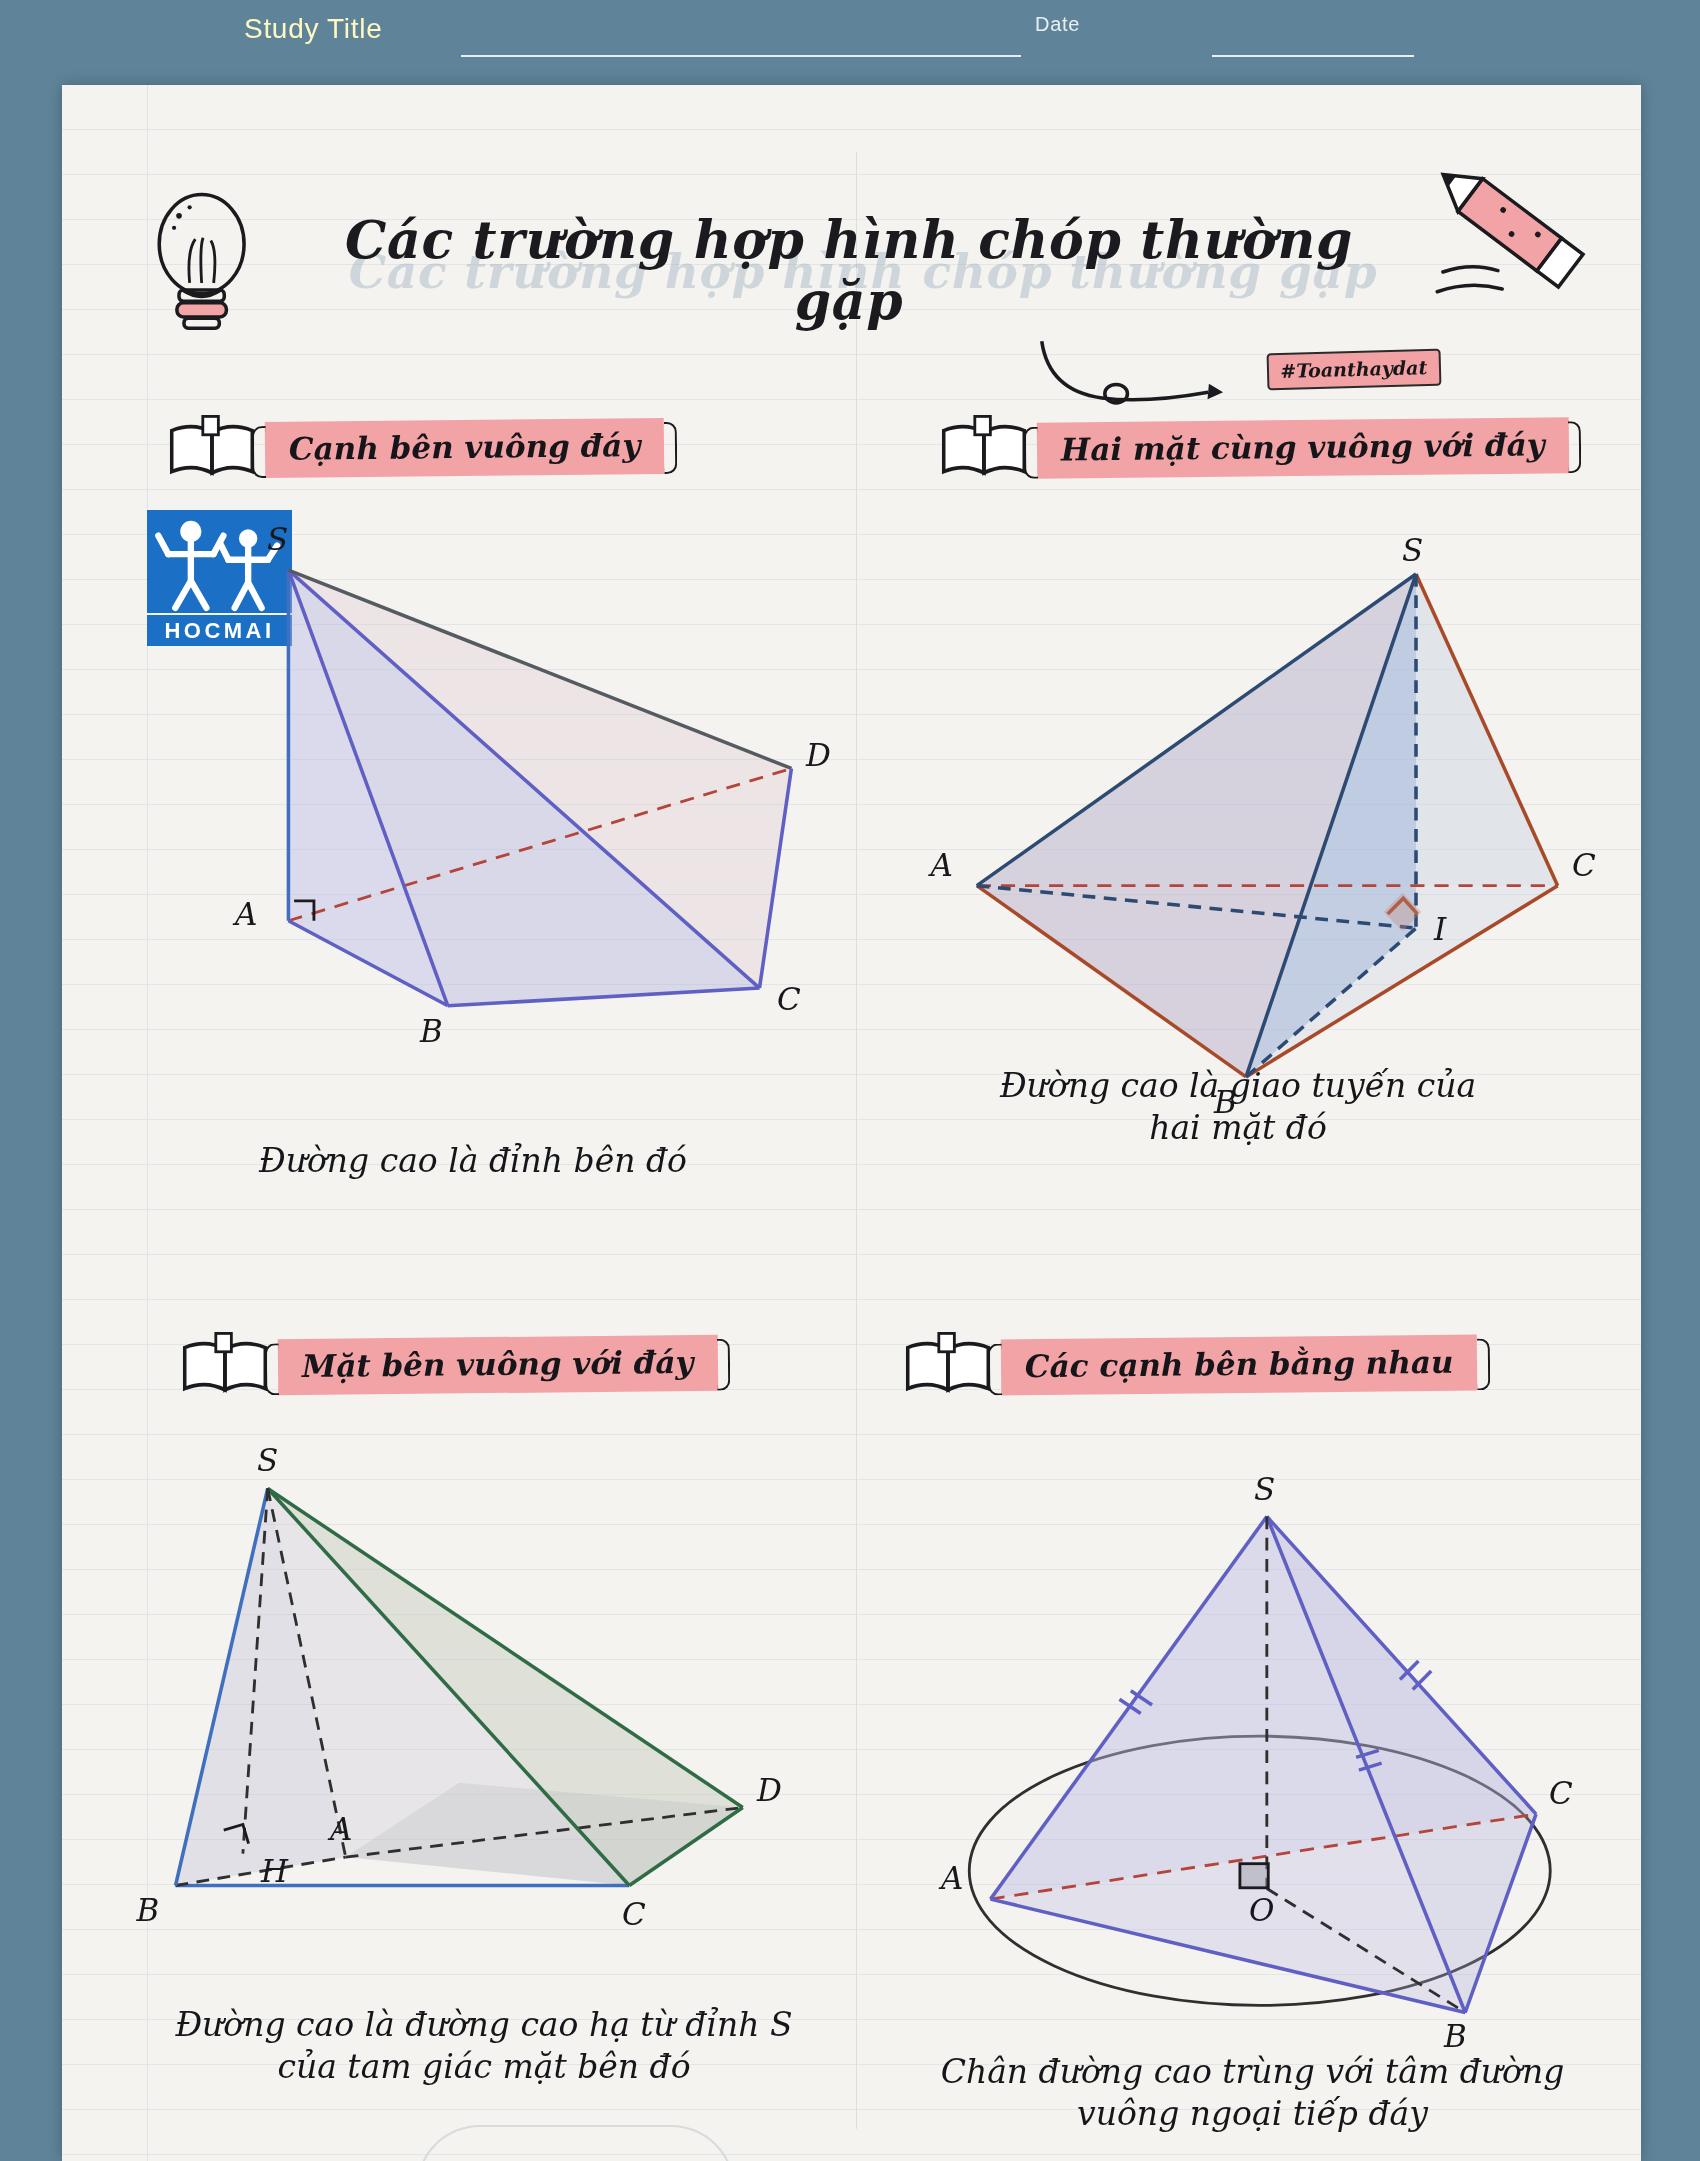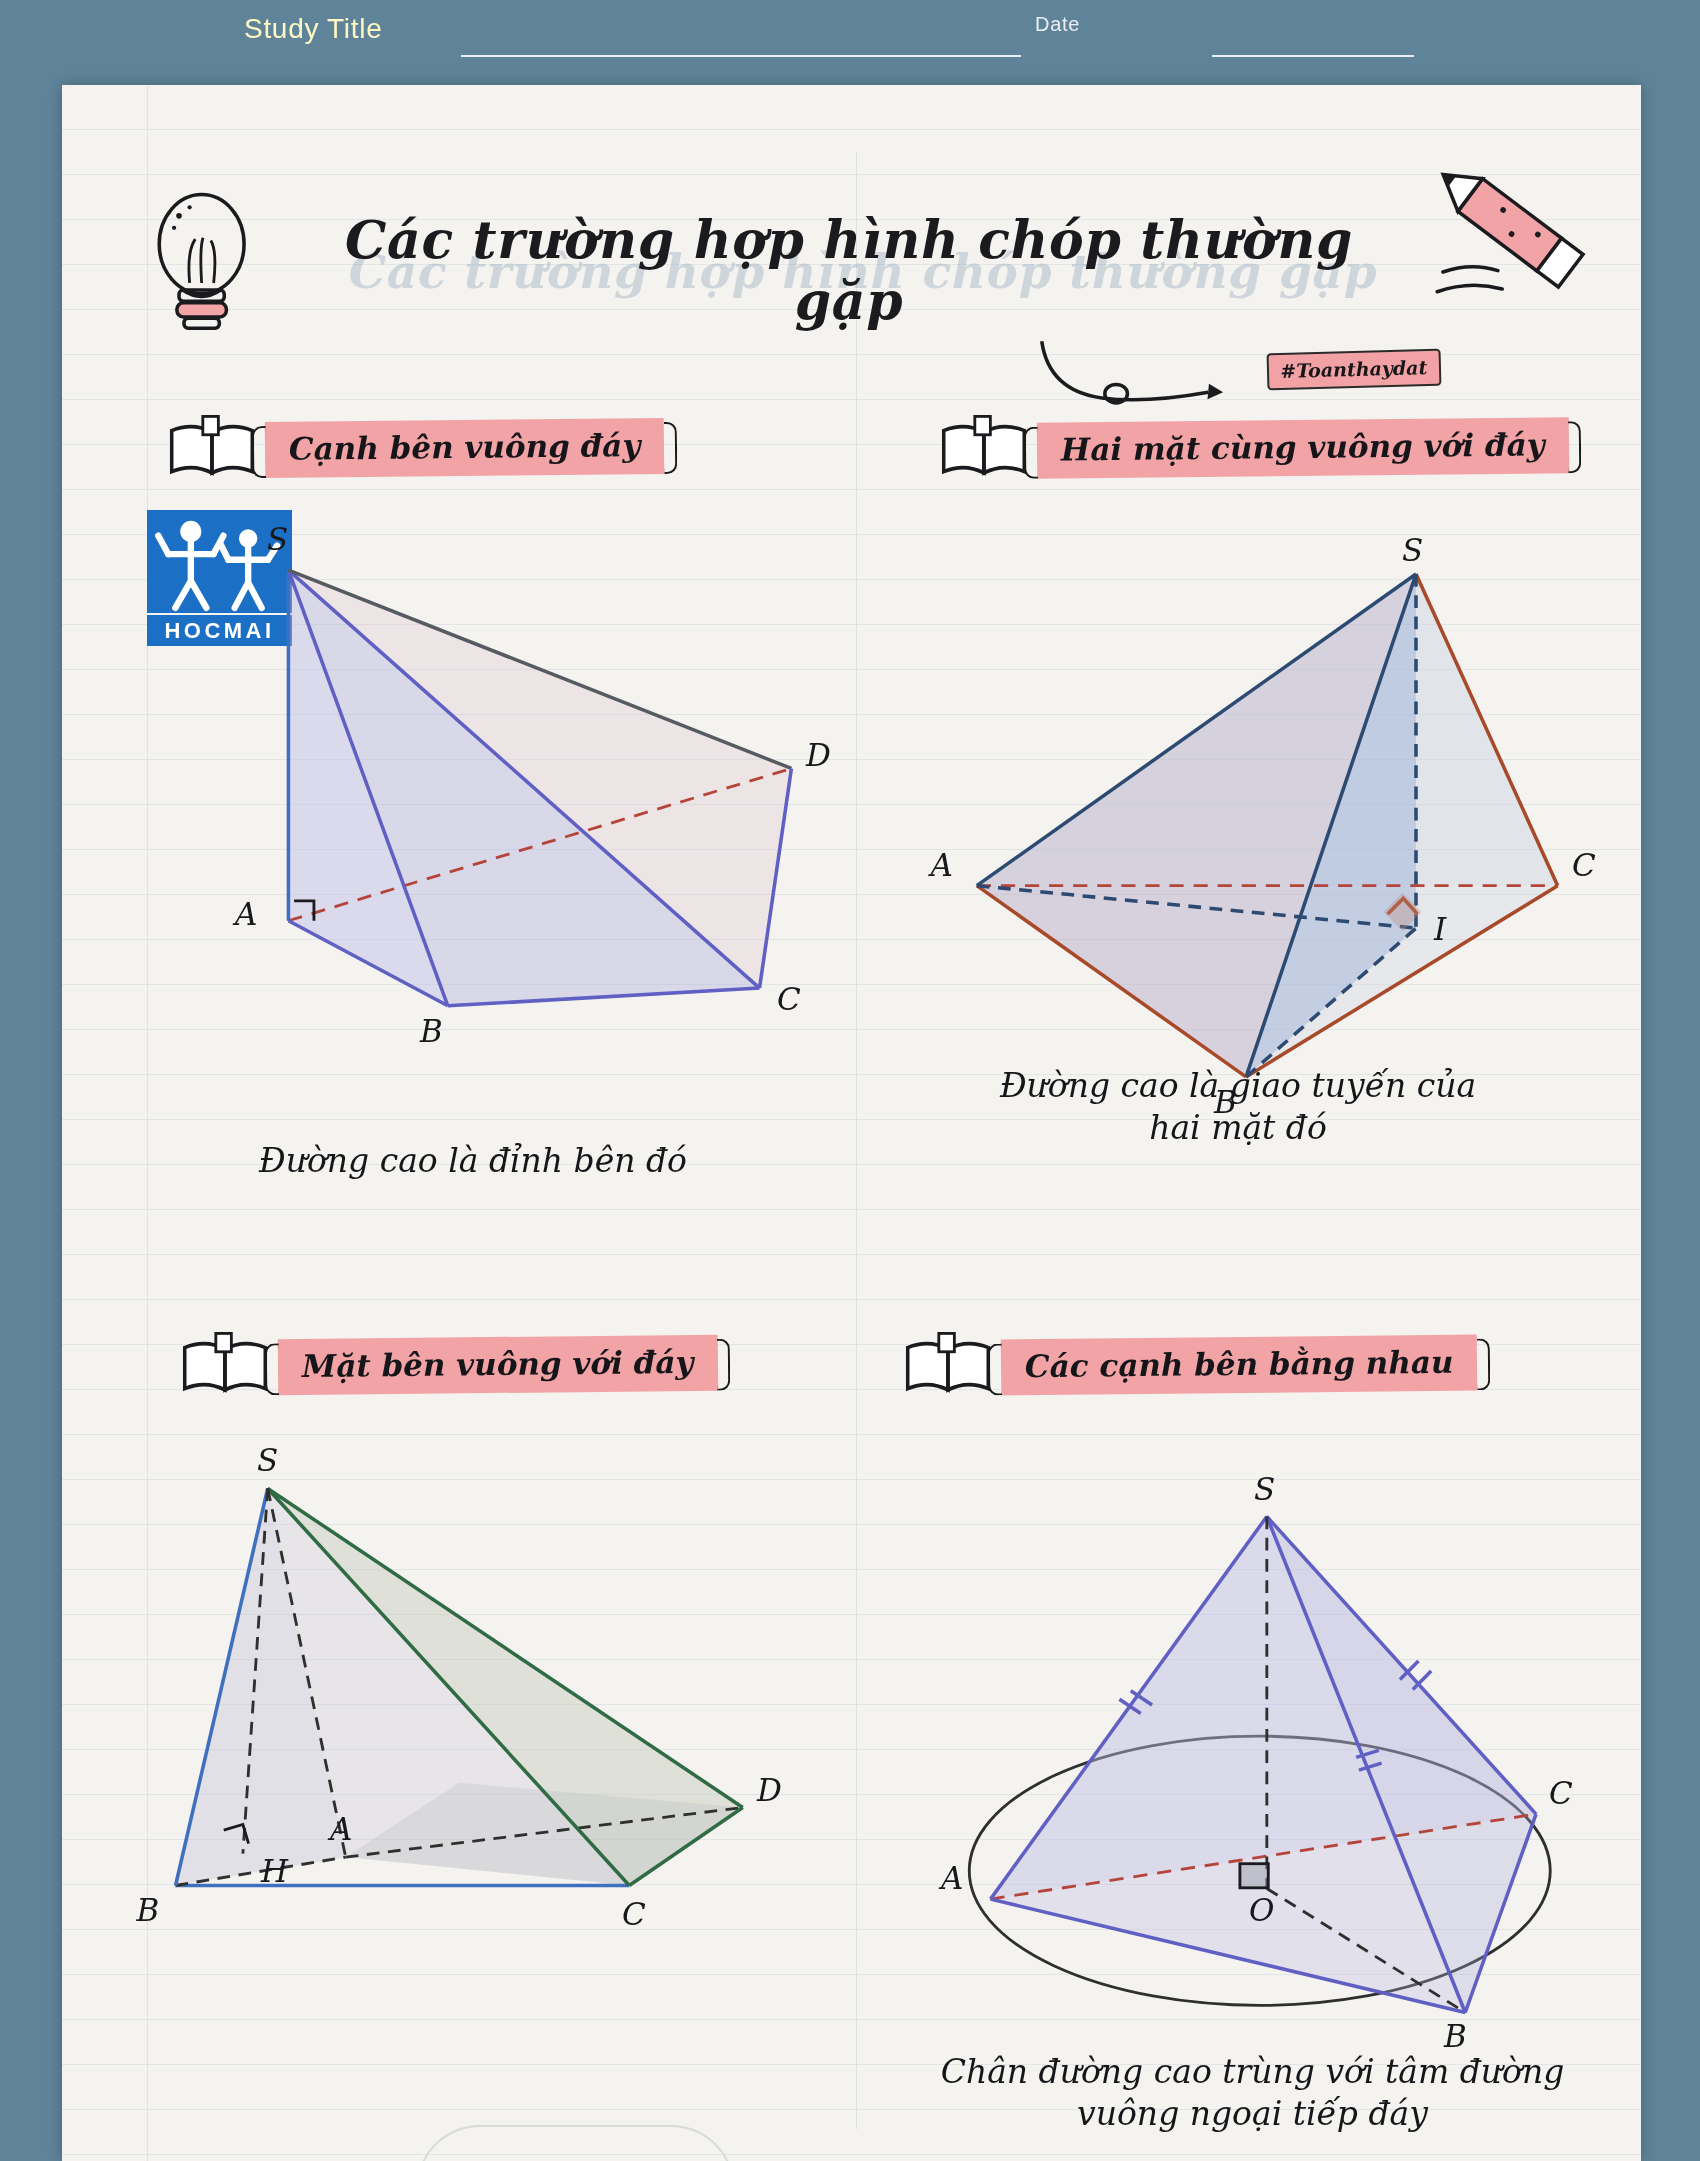--- a/index.html
+++ b/index.html
@@ -374,20 +374,24 @@
         <polyline points="128,522 155,514 163,541" fill="none" stroke="#1b1b1f" stroke-width="4"></polyline>
       </svg>
       <span class="lbl" style="left:124px; top:-17.7px;">S</span>
       <span class="lbl" style="left:197px; top:351px;">A</span>
       <span class="lbl" style="left:3.5px; top:432px;">B</span>
       <span class="lbl" style="left:489px; top:436px;">C</span>
       <span class="lbl" style="left:624px; top:312px;">D</span>
       <span class="lbl" style="left:128px; top:393px;">H</span>
     </div>
 
+    <div class="caption" style="left:64px; top:1913px; width:716px;">
+      <div>Đường cao là đường cao hạ từ đỉnh S</div>
+      <div>của tam giác mặt bên đó</div>
+    </div>
 
     <div class="sec-head" style="left:840px; top:1247px;">
       <span class="book-icon">
         <svg width="92" height="65" viewBox="0 0 130 92">
           <path d="M8 22 q30 -12 57 2 v58 q-27 -14 -57 -2 z" fill="#ffffff" stroke="#1b1b1f" stroke-width="5"></path>
           <path d="M122 22 q-30 -12 -57 2 v58 q27 -14 57 -2 z" fill="#ffffff" stroke="#1b1b1f" stroke-width="5"></path>
           <path d="M65 24 v58" stroke="#1b1b1f" stroke-width="5" fill="none"></path>
           <rect x="52" y="2" width="22" height="26" fill="#ffffff" stroke="#1b1b1f" stroke-width="4"></rect>
         </svg>
       </span>

